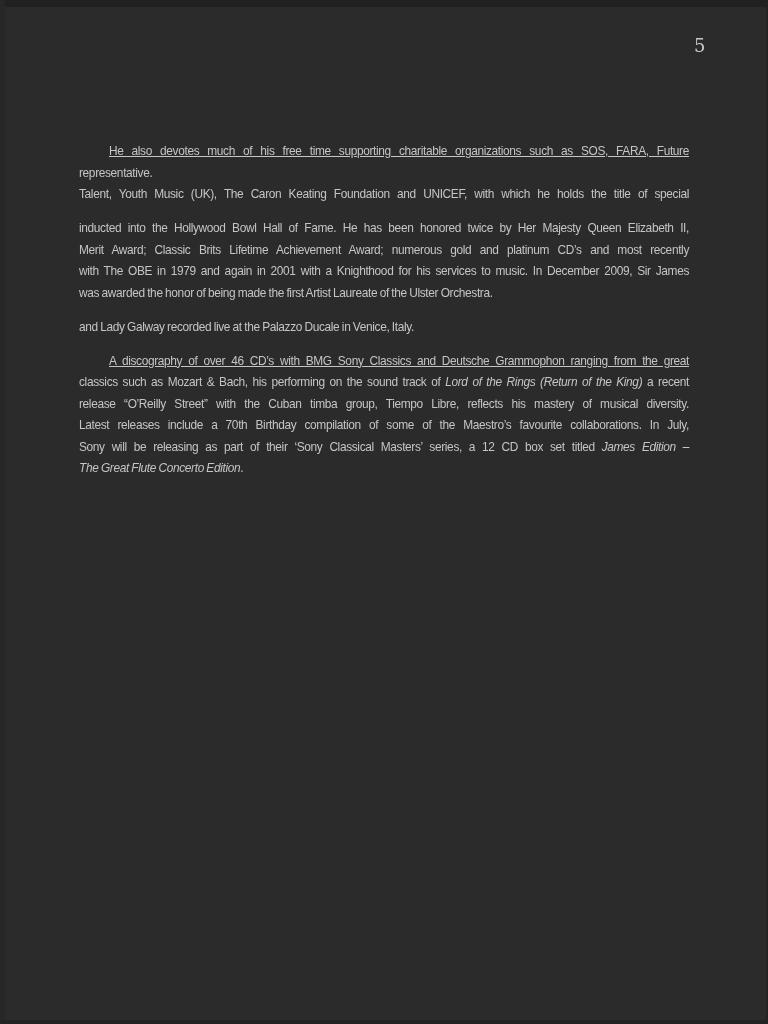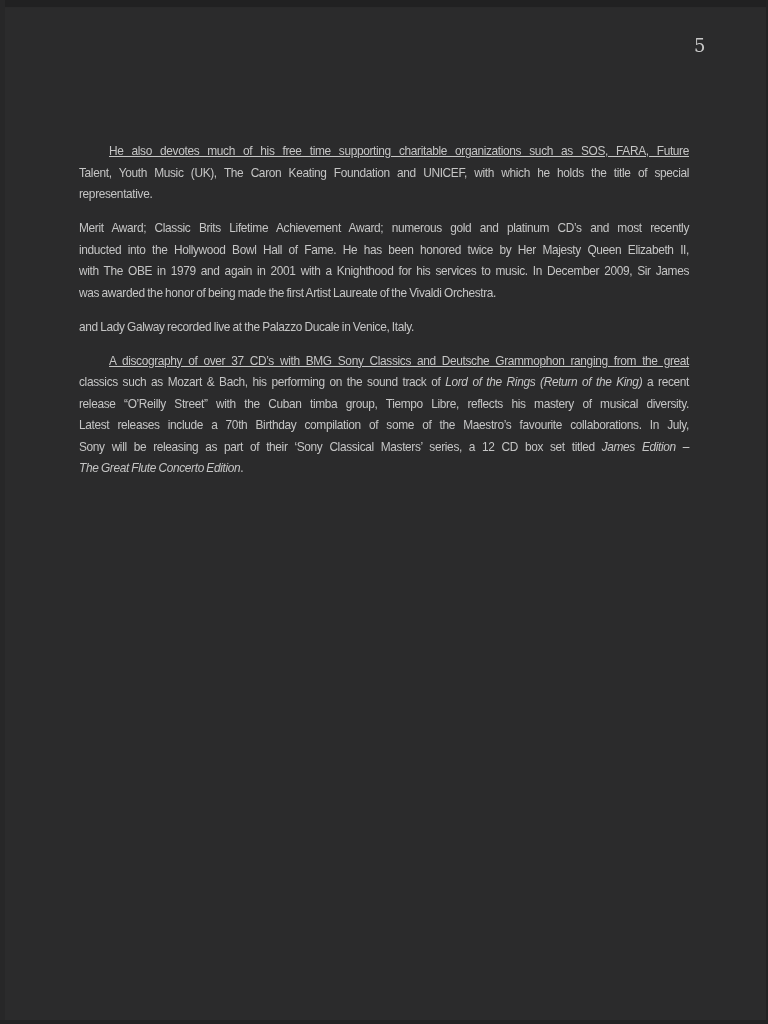--- a/index.html
+++ b/index.html
@@ -89,34 +89,34 @@
   <div class="edge-top"></div>
   <div class="edge-left"></div>
   <div class="edge-right"></div>
   <div class="edge-bottom"></div>
 
   <div class="page-number">5</div>
 
   <div class="body-text">
       <div class="paragraph">
         <div class="line first"><span>He also devotes much of his free time supporting charitable organizations such as SOS, FARA, Future</span></div>
+        <div class="line last"><span>representative.</span></div>
         <div class="line"><span>Talent, Youth Music (UK), The Caron Keating Foundation and UNICEF, with which he holds the title of special</span></div>
-        <div class="line last"><span>representative.</span></div>
       </div>
       <div class="paragraph">
+        <div class="line"><span>inducted into the Hollywood Bowl Hall of Fame. He has been honored twice by Her Majesty Queen Elizabeth II,</span></div>
         <div class="line"><span>Merit Award; Classic Brits Lifetime Achievement Award; numerous gold and platinum CD’s and most recently</span></div>
-        <div class="line"><span>inducted into the Hollywood Bowl Hall of Fame. He has been honored twice by Her Majesty Queen Elizabeth II,</span></div>
         <div class="line"><span>with The OBE in 1979 and again in 2001 with a Knighthood for his services to music. In December 2009, Sir James</span></div>
-        <div class="line last"><span>was awarded the honor of being made the first Artist Laureate of the Vivaldi Orchestra.</span></div>
+        <div class="line last"><span>was awarded the honor of being made the first Artist Laureate of the Ulster Orchestra.</span></div>
       </div>
       <div class="paragraph">
         <div class="line last"><span>and Lady Galway recorded live at the Palazzo Ducale in Venice, Italy.</span></div>
       </div>
       <div class="paragraph">
-        <div class="line first"><span>A discography of over 37 CD’s with BMG Sony Classics and Deutsche Grammophon ranging from the great</span></div>
+        <div class="line first"><span>A discography of over 46 CD’s with BMG Sony Classics and Deutsche Grammophon ranging from the great</span></div>
         <div class="line"><span>classics such as Mozart &amp; Bach, his performing on the sound track of </span><em>Lord of the Rings (Return of the King)</em><span> a recent</span></div>
         <div class="line"><span>release “O’Reilly Street” with the Cuban timba group, Tiempo Libre, reflects his mastery of musical diversity.</span></div>
         <div class="line"><span>Latest releases include a 70th Birthday compilation of some of the Maestro’s favourite collaborations. In July,</span></div>
         <div class="line"><span>Sony will be releasing as part of their ‘Sony Classical Masters’ series, a 12 CD box set titled </span><em>James Edition –</em></div>
         <div class="line last"><em>The Great Flute Concerto Edition</em><span>.</span></div>
       </div>
     </div>
 </div>
 
 </body></html>

